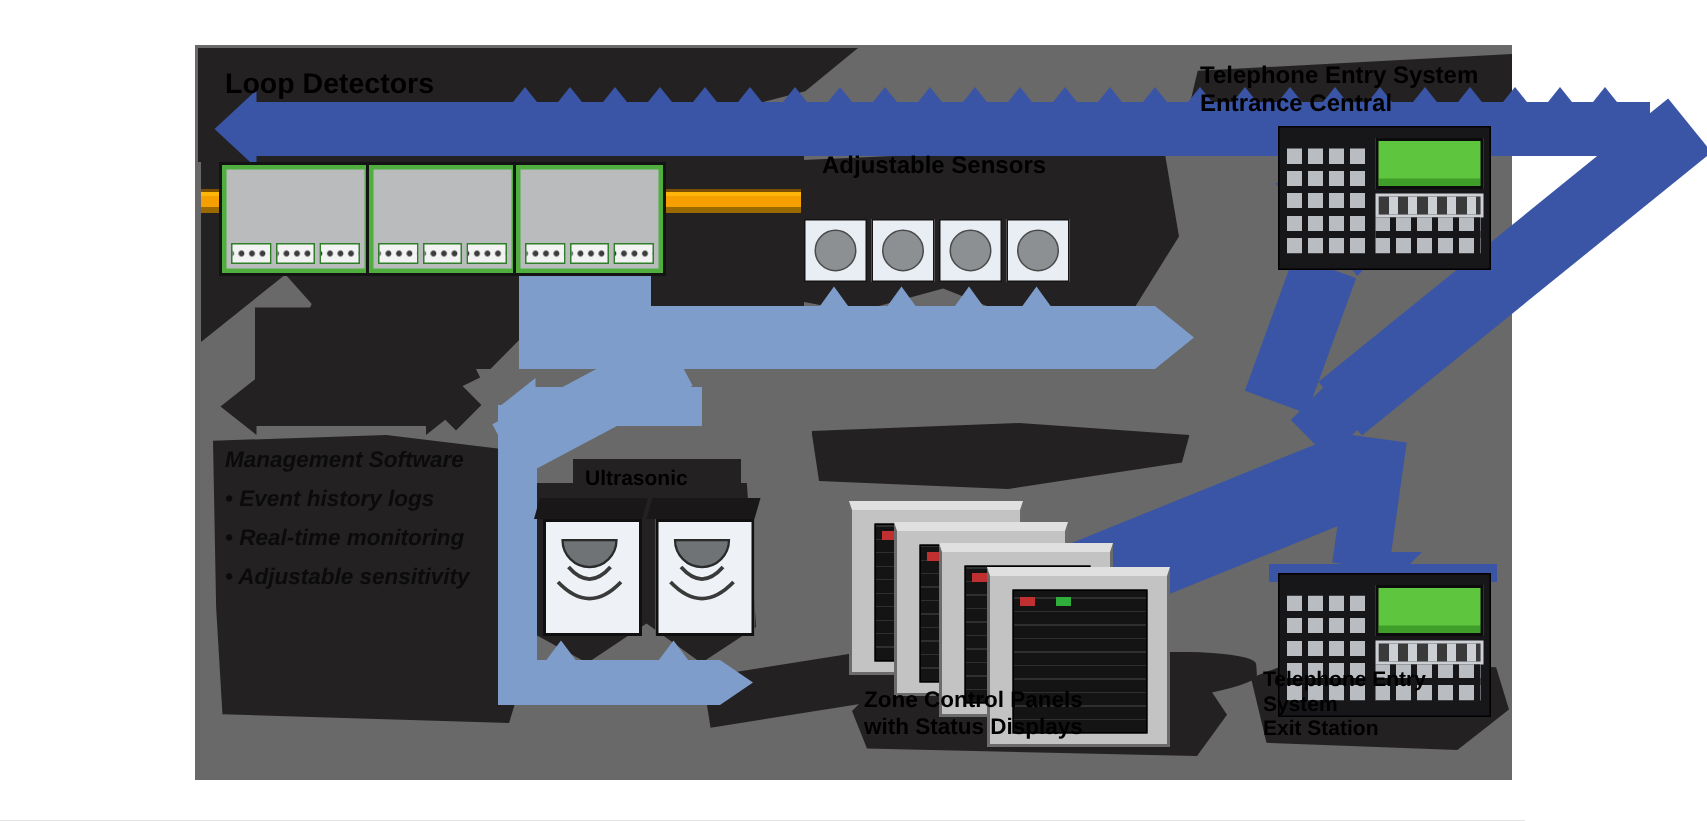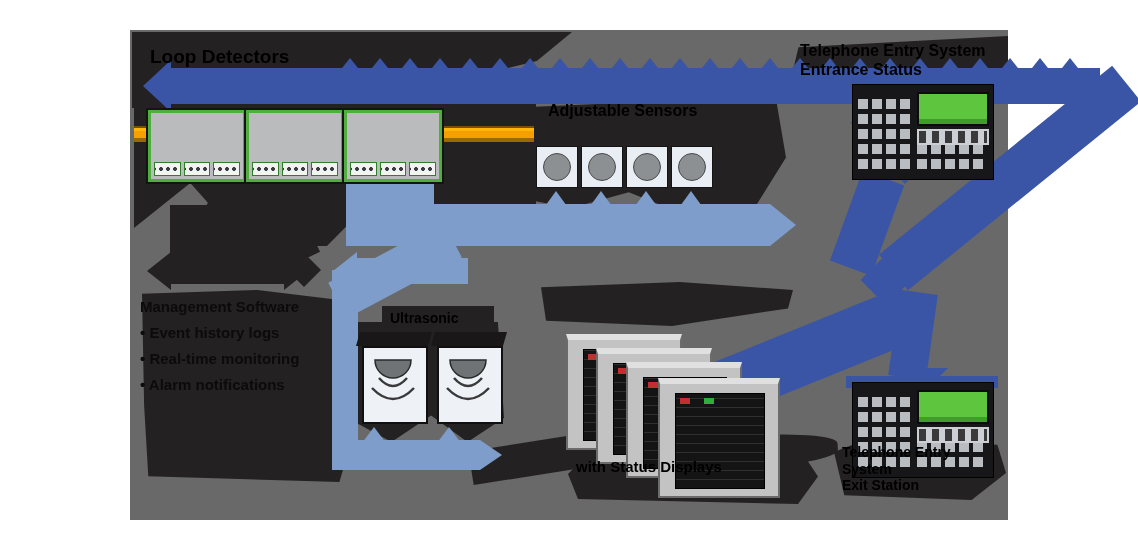--- a/index.html
+++ b/index.html
@@ -210,34 +210,35 @@
   </div>
 
   <div class="lbl" style="left:150px;top:46px;font-size:19px;">
     <span>Loop Detectors</span>
   </div>
   <div class="lbl" style="left:548px;top:102px;font-size:16px;">
     <span>Adjustable Sensors</span>
   </div>
   <div class="lbl" style="left:800px;top:42px;font-size:16px;">
     <span>Telephone Entry System</span>
-    <span>Entrance Status</span>
+    <span>Entrance Central</span>
   </div>
   <div class="lbl" style="left:576px;top:458px;font-size:15px;">
+    <span>Zone Control Panels</span>
     <span>with Status Displays</span>
   </div>
   <div class="lbl" style="left:842px;top:444px;font-size:14px;">
     <span>Telephone Entry</span>
     <span>System</span>
     <span>Exit Station</span>
   </div>
   <div class="lbl" style="left:390px;top:310px;font-size:14px;">
     <span>Ultrasonic</span>
   </div>
 
-  <div class="feature-text" style="left:140px;top:294px;">
+  <div class="feature-text" style="left:150px;top:294px;font-style:italic;">
     <span>Management Software</span>
     <span>• Event history logs</span>
     <span>• Real-time monitoring</span>
-    <span>• Alarm notifications</span>
+    <span>• Adjustable sensitivity</span>
   </div>
 
 </div>
 
 </body></html>

